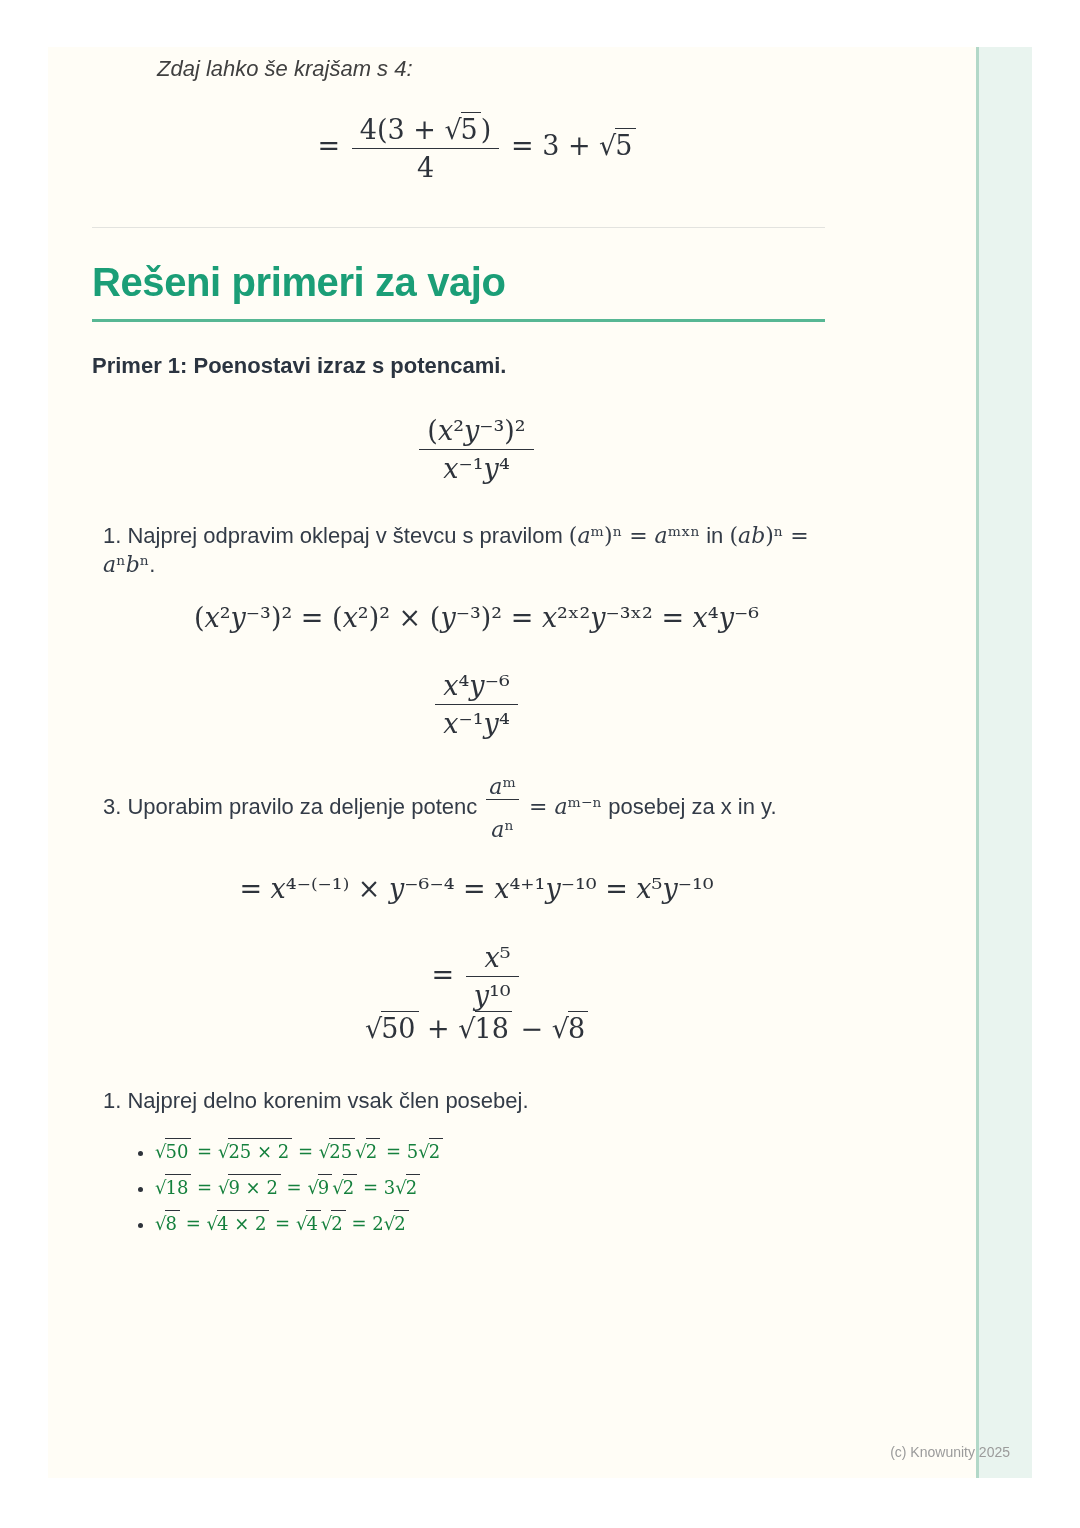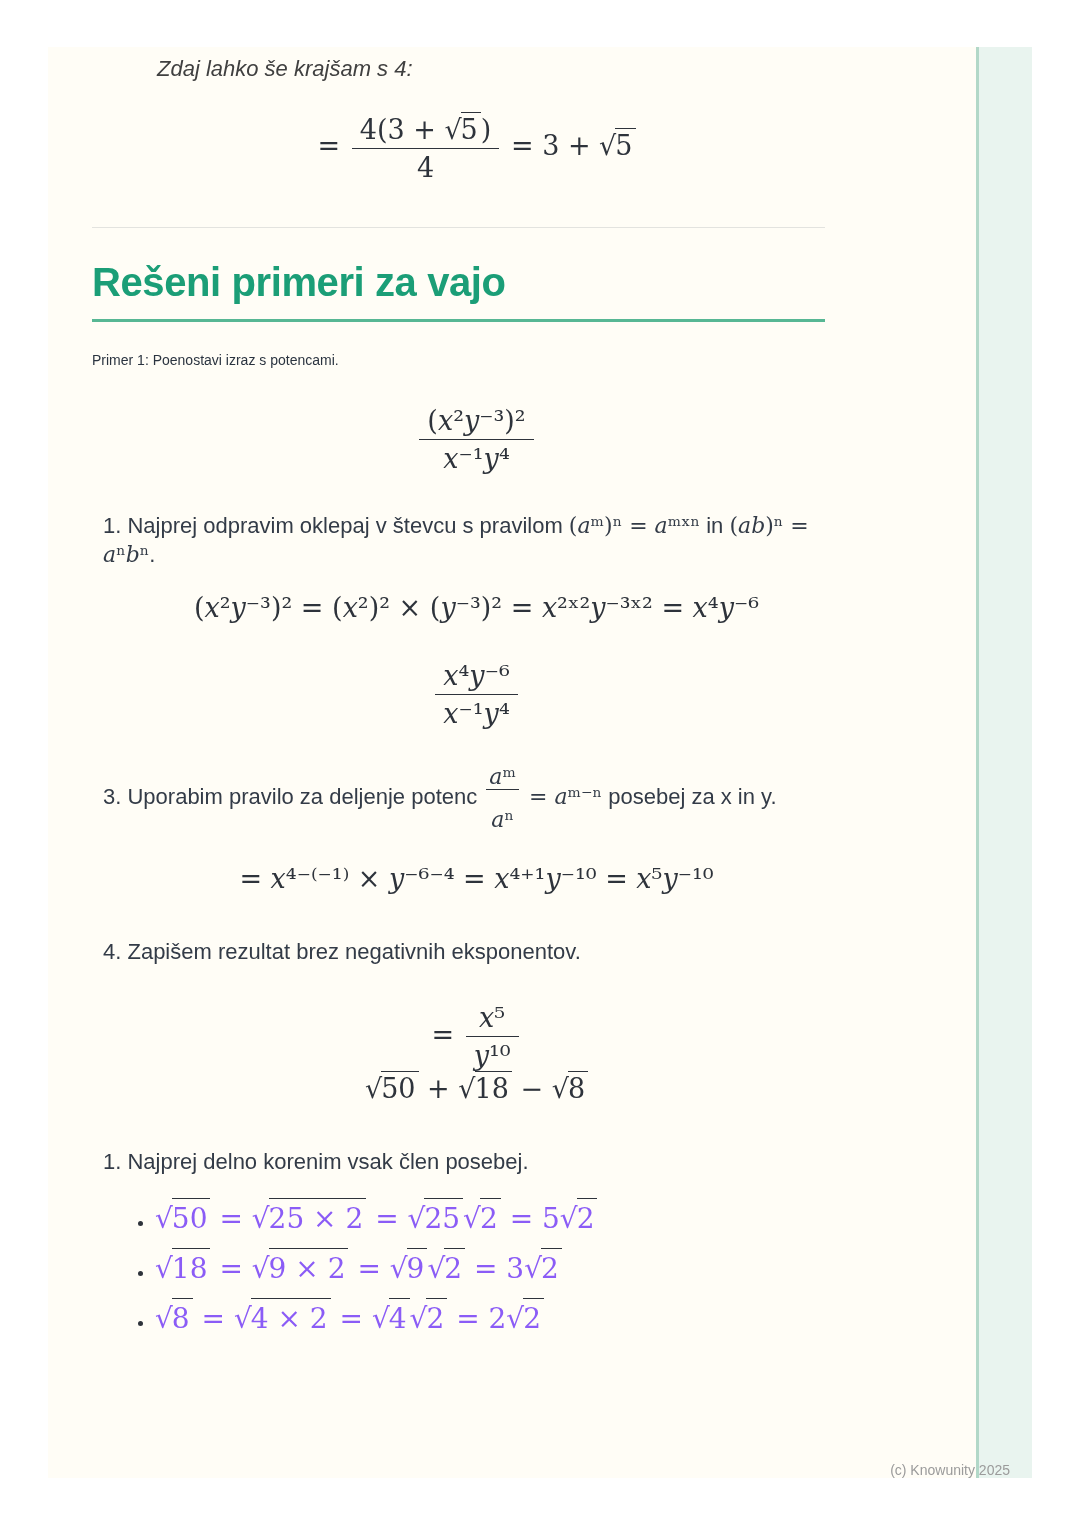--- a/index.html
+++ b/index.html
@@ -22,55 +22,55 @@
   
   .display{
     text-align:center;padding-left:36px;
     font-family:"DejaVu Serif","Liberation Serif",serif;
     font-size:27px;color:#2e333b;line-height:1.2;
   }
   .mplain{font-family:"Liberation Sans","DejaVu Sans",sans-serif;font-style:normal;color:#333b47;}
   .mtext{font-family:"DejaVu Serif","Liberation Serif",serif;}
   .mvar{font-style:italic;}
   .mfrac{display:inline-block;vertical-align:middle;text-align:center;line-height:1.15;margin:0 3px;}
-  .mfrac .num{display:block;padding:0 8px 3px;}
+  .mfrac .num{display:block;padding:0 8px 3px;text-align:right;}
   .mfrac .den{display:block;border-top:1.6px solid #2e333b;padding:3px 8px 0;}
   .msqrt{white-space:nowrap;}
   .rsign{display:inline-block;}
   .rad{display:inline-block;border-top:1.5px solid #2e333b;padding:1px 3px 0 0;margin-left:-1px;}
 
   .divider{border:none;border-top:1px solid #e3e3df;margin:44px 0 0;}
   h1{
     font-size:40px;font-weight:600;color:#1b9e77;margin:30px 0 0;
     letter-spacing:-0.4px;line-height:1.22;
   }
   .rule{height:3px;background:#57b794;margin-top:12px;border:none;}
 
-  .primer{font-size:14px;font-weight:400;color:#2b3440;margin-top:30px;line-height:1.25;}
+  .primer{font-size:22px;font-weight:700;color:#2b3440;margin-top:30px;line-height:1.25;}
 
   .step{font-size:22px;margin-top:38px;padding-left:11px;line-height:1.3;}
   .step .mtext{font-size:22px;}
   .step .mfrac{font-size:13px;line-height:1.05;}
   .step .mfrac .num{padding:0 3px 1px;}
   .step .mfrac .den{border-top:1.1px solid #2e333b;padding:18px 3px 0;}
 
   .mt30{margin-top:30px;} .mt32{margin-top:32px;} .mt36{margin-top:36px;}
   .mt38{} .mt40{} .mt42{margin-top:42px;}
 
   ul.bullets{
     margin:6px 0 0;padding-left:63px;list-style:disc;
   }
   ul.bullets li{
     margin-top:10px;font-family:"DejaVu Serif","Liberation Serif",serif;
-    font-size:28px;color:#8b5cf6;line-height:1.35;
+    font-size:18px;color:#15803d;line-height:1.35;
   }
   ul.bullets li::marker{font-size:17px;color:#2e333b;}
 
   .copyright{
-    position:absolute;right:22px;bottom:0;z-index:3;
+    position:absolute;right:22px;bottom:18px;z-index:3;
     font-size:14px;color:#9b9b9b;
   }
 </style>
 </head>
 <body>
 
 <div class="page">
   <div class="stripe"></div>
 
   <div class="content">
@@ -92,21 +92,20 @@
 
     <div class="display mt40"><span class="mtext"><span>(</span><span class="mvar">x</span><span>²</span><span class="mvar">y</span><span>⁻³)² = (</span><span class="mvar">x</span><span>²)² × (</span><span class="mvar">y</span><span>⁻³)² = </span><span class="mvar">x</span><span>²ˣ²</span><span class="mvar">y</span><span>⁻³ˣ² = </span><span class="mvar">x</span><span>⁴</span><span class="mvar">y</span><span>⁻⁶</span></span></div>
 
 
     <div class="display mt36"><span class="mfrac mtext"><span class="num"><span class="mtext"><span class="mvar">x</span><span>⁴</span><span class="mvar">y</span><span>⁻⁶</span></span></span><span class="den"><span class="mtext"><span class="mvar">x</span><span>⁻¹</span><span class="mvar">y</span><span>⁴</span></span></span></span></div>
 
     <p class="step mt36"><span class="mplain">3. Uporabim pravilo za deljenje potenc </span><span class="mfrac mtext"><span class="num"><span class="mtext"><span class="mvar">a</span><span>ᵐ</span></span></span><span class="den"><span class="mtext"><span class="mvar">a</span><span>ⁿ</span></span></span></span><span class="mtext"><span> = </span><span class="mvar">a</span><span>ᵐ⁻ⁿ</span></span><span class="mplain"> posebej za x in y.</span></p>
 
     <div class="display mt32"><span class="mtext"><span>= </span><span class="mvar">x</span><span>⁴⁻⁽⁻¹⁾ × </span><span class="mvar">y</span><span>⁻⁶⁻⁴ = </span><span class="mvar">x</span><span>⁴⁺¹</span><span class="mvar">y</span><span>⁻¹⁰ = </span><span class="mvar">x</span><span>⁵</span><span class="mvar">y</span><span>⁻¹⁰</span></span></div>
 
-    <p class="step mt42"><span class="mplain">4. Zapišem rezultat brez negativnih eksponentov.</span></p>
 
     <div class="display mt36"><span class="mtext"><span>= </span></span><span class="mfrac mtext"><span class="num"><span class="mtext"><span class="mvar">x</span><span>⁵</span></span></span><span class="den"><span class="mtext"><span class="mvar">y</span><span>¹⁰</span></span></span></span></div>
 
 
     <div class="display mt40"><span class="msqrt mtext"><span class="rsign">√</span><span class="rad"><span>50</span></span></span><span class="mtext"><span> + </span></span><span class="msqrt mtext"><span class="rsign">√</span><span class="rad"><span>18</span></span></span><span class="mtext"><span> − </span></span><span class="msqrt mtext"><span class="rsign">√</span><span class="rad"><span>8</span></span></span></div>
 
     <p class="step mt42"><span class="mplain">1. Najprej delno korenim vsak člen posebej.</span></p>
 
     <ul class="bullets">
       <li><span class="msqrt mtext"><span class="rsign">√</span><span class="rad"><span>50</span></span></span><span class="mtext"><span> = </span></span><span class="msqrt mtext"><span class="rsign">√</span><span class="rad"><span>25 × 2</span></span></span><span class="mtext"><span> = </span></span><span class="msqrt mtext"><span class="rsign">√</span><span class="rad"><span>25</span></span></span><span class="msqrt mtext"><span class="rsign">√</span><span class="rad"><span>2</span></span></span><span class="mtext"><span> = 5</span></span><span class="msqrt mtext"><span class="rsign">√</span><span class="rad"><span>2</span></span></span></li>

